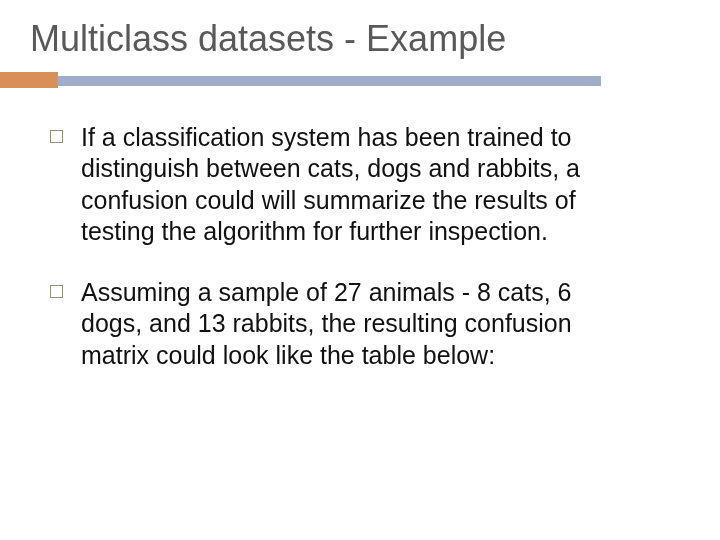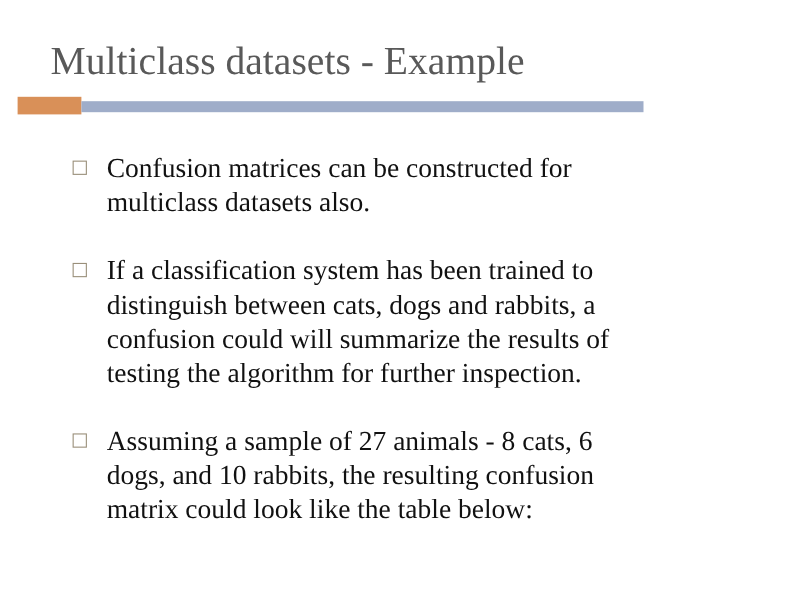--- a/index.html
+++ b/index.html
@@ -3,22 +3,21 @@
 <meta charset="utf-8">
 <style>
   * { margin: 0; padding: 0; box-sizing: border-box; }
   html, body { width: 720px; height: 540px; overflow: hidden; }
   body { font-family: Arial, Helvetica, sans-serif; background: #fff; color: #000; }
 
   .slide {
     width: 625px;
     height: 540px;
     position: relative;
-    padding: 16px;
-    font-family: Liberation Serif, serif;
+    padding: 0;
   }
 
   .title {
     font-size: 36px;
     font-weight: 400;
     color: #595959;
     padding: 18px 30px 8px 30px;
     letter-spacing: 0px;
   }
 
@@ -78,30 +77,26 @@
 
   <div class="title">Multiclass datasets - Example</div>
 
   <div class="rule-wrap">
     <div class="rule-orange"></div>
     <div class="rule-blue"></div>
   </div>
 
   <div class="content">
 
-    <div class="item">
-      <div class="bullet"></div>
-      <div class="item-text">Confusion matrices can be constructed for multiclass datasets also.</div>
-    </div>
 
     <div class="item">
       <div class="bullet"></div>
       <div class="item-text">If a classification system has been trained to distinguish between cats, dogs and rabbits, a confusion could will summarize the results of testing the algorithm for further inspection.</div>
     </div>
 
     <div class="item">
       <div class="bullet"></div>
-      <div class="item-text">Assuming a sample of 27 animals - 8 cats, 6 dogs, and 10 rabbits, the resulting confusion matrix could look like the table below:</div>
+      <div class="item-text">Assuming a sample of 27 animals - 8 cats, 6 dogs, and 13 rabbits, the resulting confusion matrix could look like the table below:</div>
     </div>
 
   </div>
 
 </div>
 
 </body></html>

